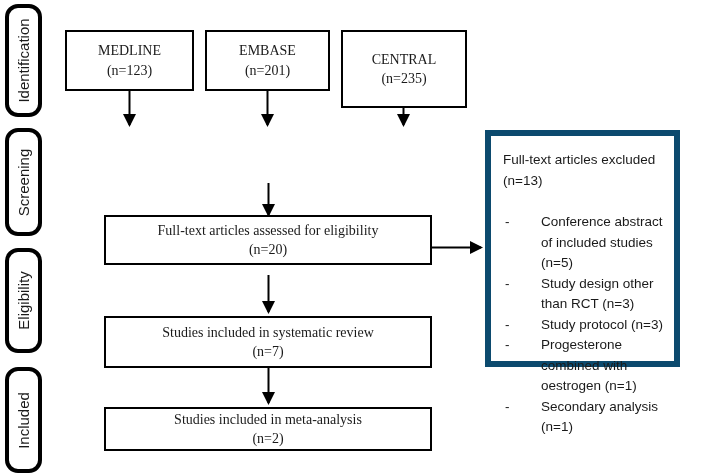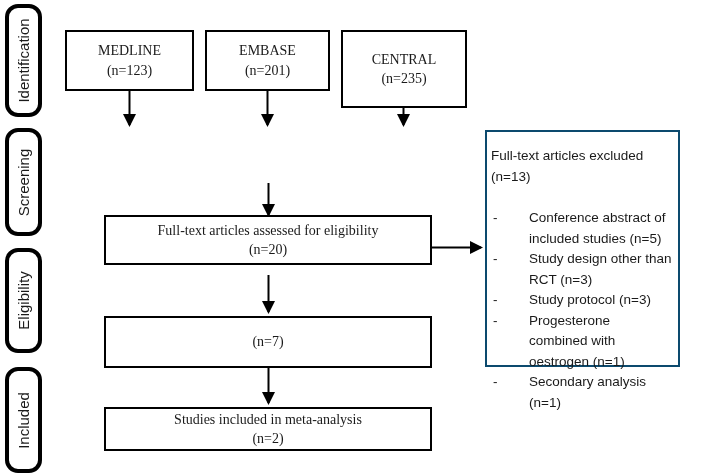--- a/index.html
+++ b/index.html
@@ -53,27 +53,27 @@
     justify-content: center;
     text-align: right;
     font-size: 14px;
     line-height: 1.38;
     color: #1a1a1a;
     font-family: Liberation Serif, serif;
   }
   
   .excl-box {
     position: absolute;
-    border: 2px solid #0c4a6e;
+    border: 6px solid #0c4a6e;
     background: #ffffff;
     box-sizing: border-box;
     font-size: 13.5px;
     line-height: 1.52;
     color: #1a1a1a;
-    padding: 14px 6px 8px 4px;
+    padding: 14px 6px 8px 12px;
     text-align: left;
   }
   .excl-title { white-space: nowrap; }
   .excl-list { margin-top: 21px; }
   .excl-item {
     display: flex;
     align-items: flex-start;
   }
   .excl-marker {
     width: 19px;
@@ -129,20 +129,21 @@
   <div class="box" style="left:341px;top:30px;width:126px;height:78px;">
     <div>CENTRAL</div>
     <div>(n=235)</div>
   </div>
 
   <div class="box" style="left:104px;top:215px;width:328px;height:50px;">
     <div>Full-text articles assessed for eligibility</div>
     <div>(n=20)</div>
   </div>
   <div class="box" style="left:104px;top:316px;width:328px;height:52px;">
+    <div>Studies included in systematic review</div>
     <div>(n=7)</div>
   </div>
   <div class="box" style="left:104px;top:407px;width:328px;height:44px;">
     <div>Studies included in meta-analysis</div>
     <div>(n=2)</div>
   </div>
 
   <div class="excl-box" style="left:485px;top:130px;width:195px;height:237px;">
     <div class="excl-title">Full-text articles excluded</div>
     <div class="excl-title">(n=13)</div>

